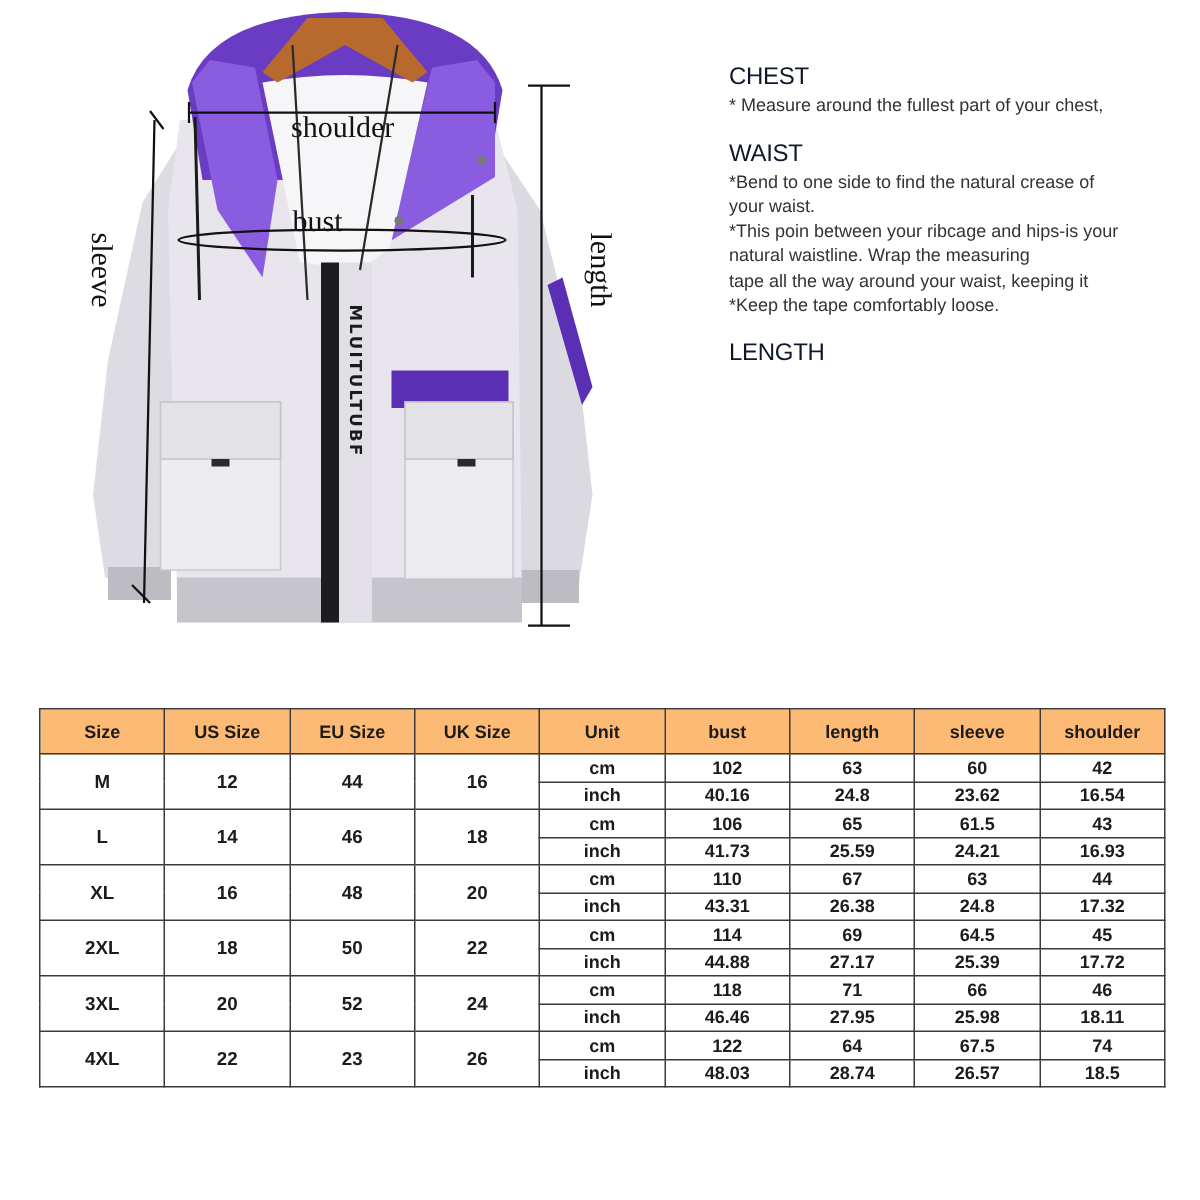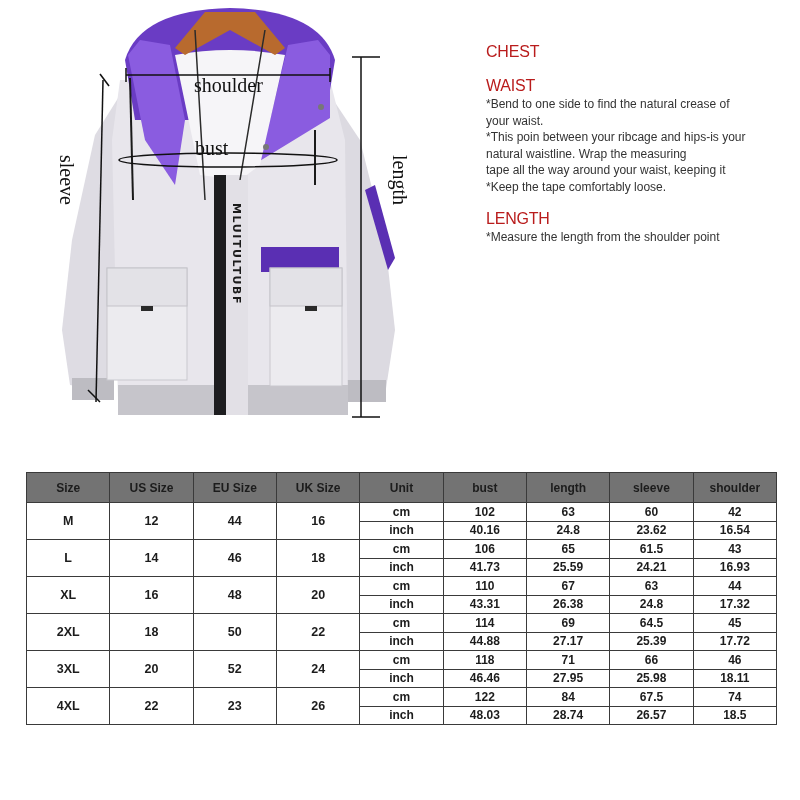--- a/index.html
+++ b/index.html
@@ -11,26 +11,26 @@
 
   .ann { position: absolute; font-family: "Liberation Serif", serif; color: #111; font-size: 20px; line-height: 1; white-space: nowrap; }
   .ann-shoulder { left: 194px; top: 75px; }
   .ann-bust { left: 195px; top: 138px; }
   .ann-sleeve { left: 55px; top: 155px; transform-origin: left top; transform: rotate(90deg) translate(0, -22px); }
   .ann-length { left: 388px; top: 155px; transform-origin: left top; transform: rotate(90deg) translate(0, -22px); }
   .ann-logo { position: absolute; left: 231px; top: 203px; font-family: "DejaVu Sans", sans-serif; font-weight: bold; font-size: 11px; letter-spacing: 1.6px; color: #1b1b1b; transform-origin: left top; transform: rotate(90deg) translate(0, -12px); white-space: nowrap; }
 
   .guide { position: absolute; left: 486px; top: 42px; width: 300px; }
   .guide-section { margin-bottom: 14px; }
-  .guide-title { font-size: 16px; color: #b91c1c; letter-spacing: -0.2px; line-height: 20px; }
+  .guide-title { font-size: 16px; color: #0f172a; letter-spacing: -0.2px; line-height: 20px; }
   .guide-line { font-size: 12px; color: #333; line-height: 16.5px; white-space: nowrap; }
 
   .size-table { position: absolute; left: 26px; top: 472px; width: 751px; border-collapse: collapse; table-layout: fixed; font-family: "Liberation Sans", sans-serif; }
   .size-table th, .size-table td { border: 1.5px solid #3a3a3a; text-align: center; font-weight: bold; font-size: 12px; color: #1c1c1c; padding: 0; }
-  .size-table th { background: #737373; height: 30px; font-size: 12px; }
+  .size-table th { background: #fdba74; height: 30px; font-size: 12px; }
   .size-table td { height: 18.5px; line-height: 16px; }
   .size-table td.unit { font-size: 12px; }
   .size-table td.group { font-size: 12.5px; }
 </style>
 </head>
 <body>
 
 <div class="jacket-area">
   <svg width="470" height="440" viewBox="0 0 470 440">
 
@@ -90,33 +90,33 @@
   <span class="ann ann-shoulder">shoulder</span>
   <span class="ann ann-bust">bust</span>
   <span class="ann ann-sleeve">sleeve</span>
   <span class="ann ann-length">length</span>
   <span class="ann-logo">MLUITULTUBF</span>
 </div>
 
 <div class="guide">
   <div class="guide-section">
     <div class="guide-title">CHEST</div>
+    <div class="guide-line">* Measure around the fullest part of your chest,</div>
   </div>
   <div class="guide-section">
     <div class="guide-title">WAIST</div>
     <div class="guide-line">*Bend to one side to find the natural crease of</div>
     <div class="guide-line">your waist.</div>
     <div class="guide-line">*This poin between your ribcage and hips-is your</div>
     <div class="guide-line">natural waistline. Wrap the measuring</div>
     <div class="guide-line">tape all the way around your waist, keeping it</div>
     <div class="guide-line">*Keep the tape comfortably loose.</div>
   </div>
   <div class="guide-section">
     <div class="guide-title">LENGTH</div>
-    <div class="guide-line">*Measure the length from the shoulder point</div>
   </div>
 </div>
 
 <table class="size-table">
   <thead>
     <tr>
       <th>Size</th>
       <th>US Size</th>
       <th>EU Size</th>
       <th>UK Size</th>
@@ -224,21 +224,21 @@
       <td>18.11</td>
     </tr>
 
     <tr>
       <td class="group" rowspan="2">4XL</td>
       <td class="group" rowspan="2">22</td>
       <td class="group" rowspan="2">23</td>
       <td class="group" rowspan="2">26</td>
       <td class="unit">cm</td>
       <td>122</td>
-      <td>84</td>
+      <td>64</td>
       <td>67.5</td>
       <td>74</td>
     </tr>
     <tr>
       <td class="unit">inch</td>
       <td>48.03</td>
       <td>28.74</td>
       <td>26.57</td>
       <td>18.5</td>
     </tr>

